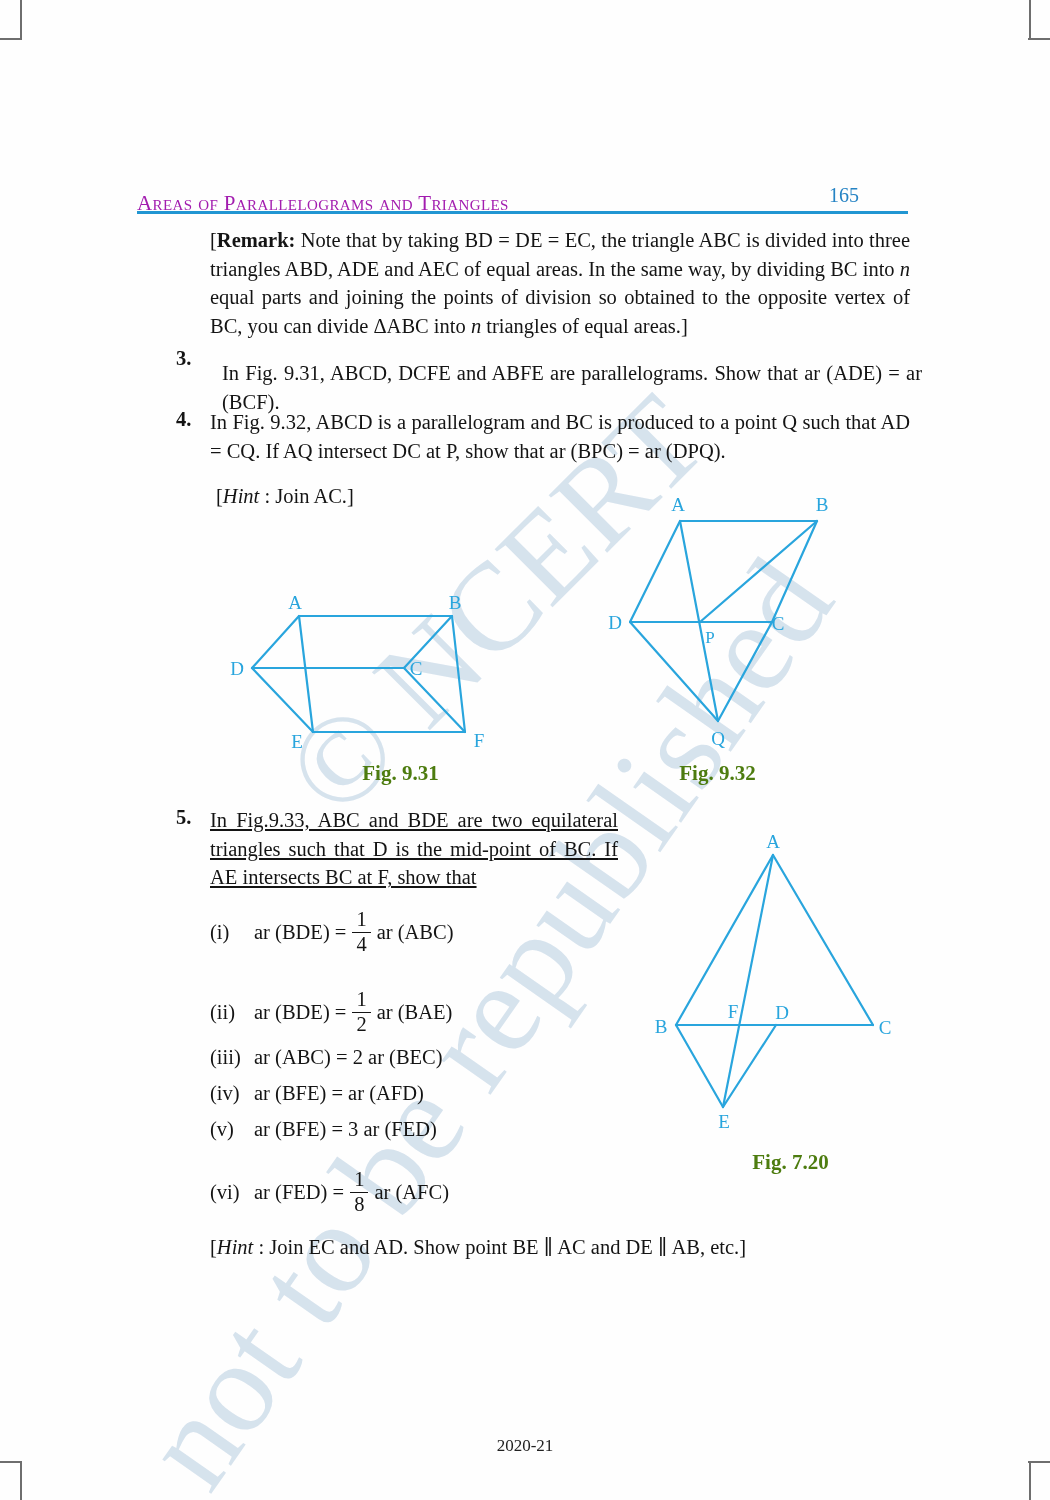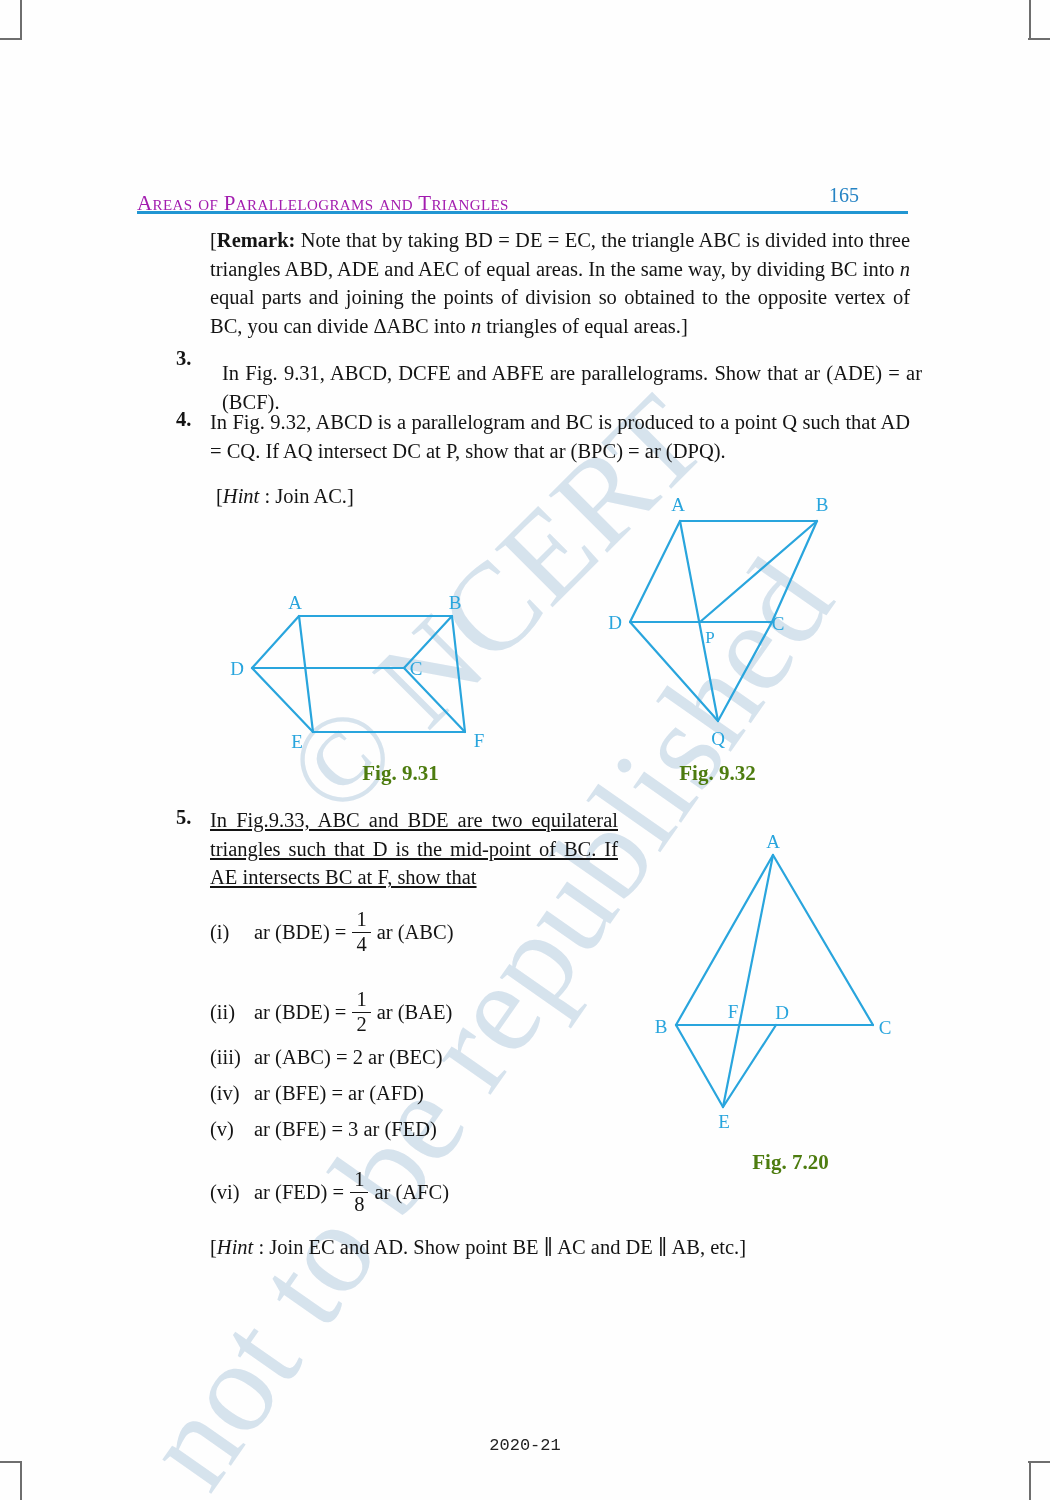--- a/index.html
+++ b/index.html
@@ -50,21 +50,21 @@
   .fig line, .fig polyline{stroke:#29a5dd; stroke-width:2.2; fill:none; stroke-linecap:round;}
   .fig text{font-family:"Liberation Serif","DejaVu Serif",serif; font-size:19px; fill:#29a5dd;}
   .fig text.small{font-size:17px;}
   .caption{
     position:absolute; width:145px; text-align:center;
     font-size:21px; font-weight:bold; color:#4d7c0f;
   }
   
   .footer{
     position:absolute; left:0; top:1436px; width:1050px; text-align:center;
-    font-family:Liberation Mono, monospace; font-size:17px; color:#222;
+    font-family:Liberation Serif, serif; font-size:17px; color:#222;
   }
   
   .crop{position:absolute; background:#6e6e6e;}
 </style>
 </head>
 <body>
 
 <div id="page">
 
   <div class="wm wm1">© NCERT</div>

